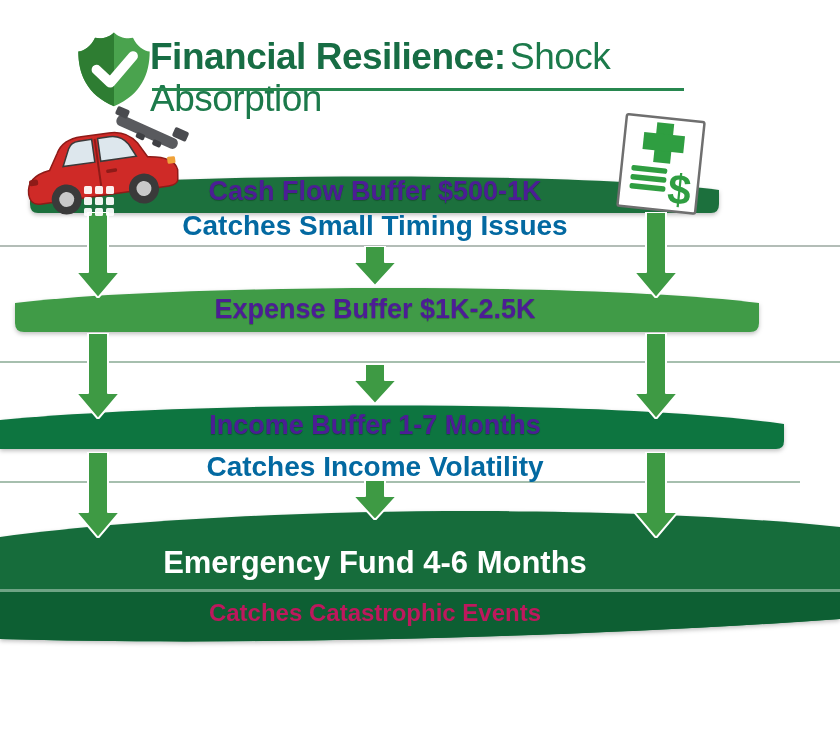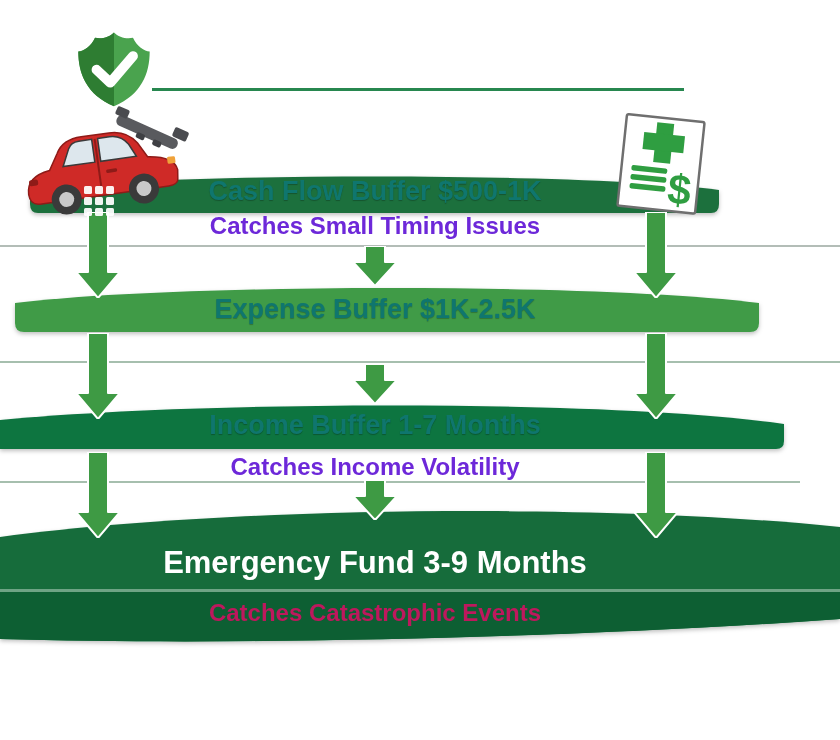--- a/index.html
+++ b/index.html
@@ -8,22 +8,22 @@
     font-family:"Liberation Sans",sans-serif;
   }
   .abs{position:absolute;}
   
   .title-wrap{left:150px;top:36px;width:600px;z-index:5;}
   .title-strong{font-size:37px;font-weight:700;color:#176d44;letter-spacing:-0.5px;}
   .title-light{font-size:37px;font-weight:400;color:#1c7a4b;letter-spacing:-0.5px;}
   .title-underline{left:152px;top:88px;width:532px;height:3px;background:#27874f;z-index:5;}
   
   .trow{left:0;width:750px;text-align:center;z-index:6;}
-  .bar-title{color:#0f766e;font-weight:700;font-size:27px;line-height:34px;text-shadow:0 1px 1px rgba(0,0,0,.25);}
-  .sub{color:#6d28d9;font-weight:700;font-size:24px;line-height:30px;}
+  .bar-title{color:#4c1d95;font-weight:700;font-size:27px;line-height:34px;text-shadow:0 1px 1px rgba(0,0,0,.25);}
+  .sub{color:#0369a1;font-weight:700;font-size:28px;line-height:30px;}
   .em-title{color:#ffffff;font-weight:700;font-size:31px;line-height:34px;}
   .em-sub{color:#be185d;font-weight:700;font-size:24px;line-height:30px;}
   svg{display:block;}
   .bg-svg{left:0;top:0;z-index:1;}
   .arrow{z-index:3;}
   .icon{z-index:4;}
   .car-icon{transform:rotate(-8deg);}
   .part-icon{transform:rotate(24deg);}
   .bill-icon{transform:rotate(6deg);}
   .window-grid{left:84px;top:186px;width:32px;z-index:5;display:grid;
@@ -135,26 +135,30 @@
   <svg class="abs icon bill-icon" style="left:614px;top:112px" width="96" height="104" viewBox="0 0 96 104">
     <rect x="8" y="6" width="78" height="92" rx="2" fill="#ffffff" stroke="#6f6f6f" stroke-width="2.5"></rect>
     <rect x="39" y="11" width="17" height="40" fill="#2f9e41"></rect>
     <rect x="27" y="22" width="41" height="17" fill="#2f9e41"></rect>
     <rect x="18" y="56" width="36" height="5.5" rx="2" fill="#2f9e41"></rect>
     <rect x="18" y="65" width="36" height="5.5" rx="2" fill="#2f9e41"></rect>
     <rect x="18" y="74" width="36" height="5.5" rx="2" fill="#2f9e41"></rect>
     <text x="68" y="90" font-family="Liberation Sans, sans-serif" font-size="42" font-weight="700" fill="#2f9e41" text-anchor="middle">$</text>
   </svg>
 
+  <div class="abs title-wrap">
+    <span class="title-strong">Financial Resilience:</span>
+    <span class="title-light">Shock Absorption</span>
+  </div>
   <div class="abs title-underline"></div>
 
   <div class="abs trow bar-title" style="top:174px">Cash Flow Buffer $500-1K</div>
   <div class="abs trow sub" style="top:211px">Catches Small Timing Issues</div>
 
   <div class="abs trow bar-title" style="top:292px">Expense Buffer $1K-2.5K</div>
 
   <div class="abs trow bar-title" style="top:408px">Income Buffer 1-7 Months</div>
   <div class="abs trow sub" style="top:452px">Catches Income Volatility</div>
 
-  <div class="abs trow em-title" style="top:546px">Emergency Fund 3-9 Months</div>
+  <div class="abs trow em-title" style="top:546px">Emergency Fund 4-6 Months</div>
   <div class="abs trow em-sub" style="top:598px">Catches Catastrophic Events</div>
 
 </div>
 
 </body></html>

